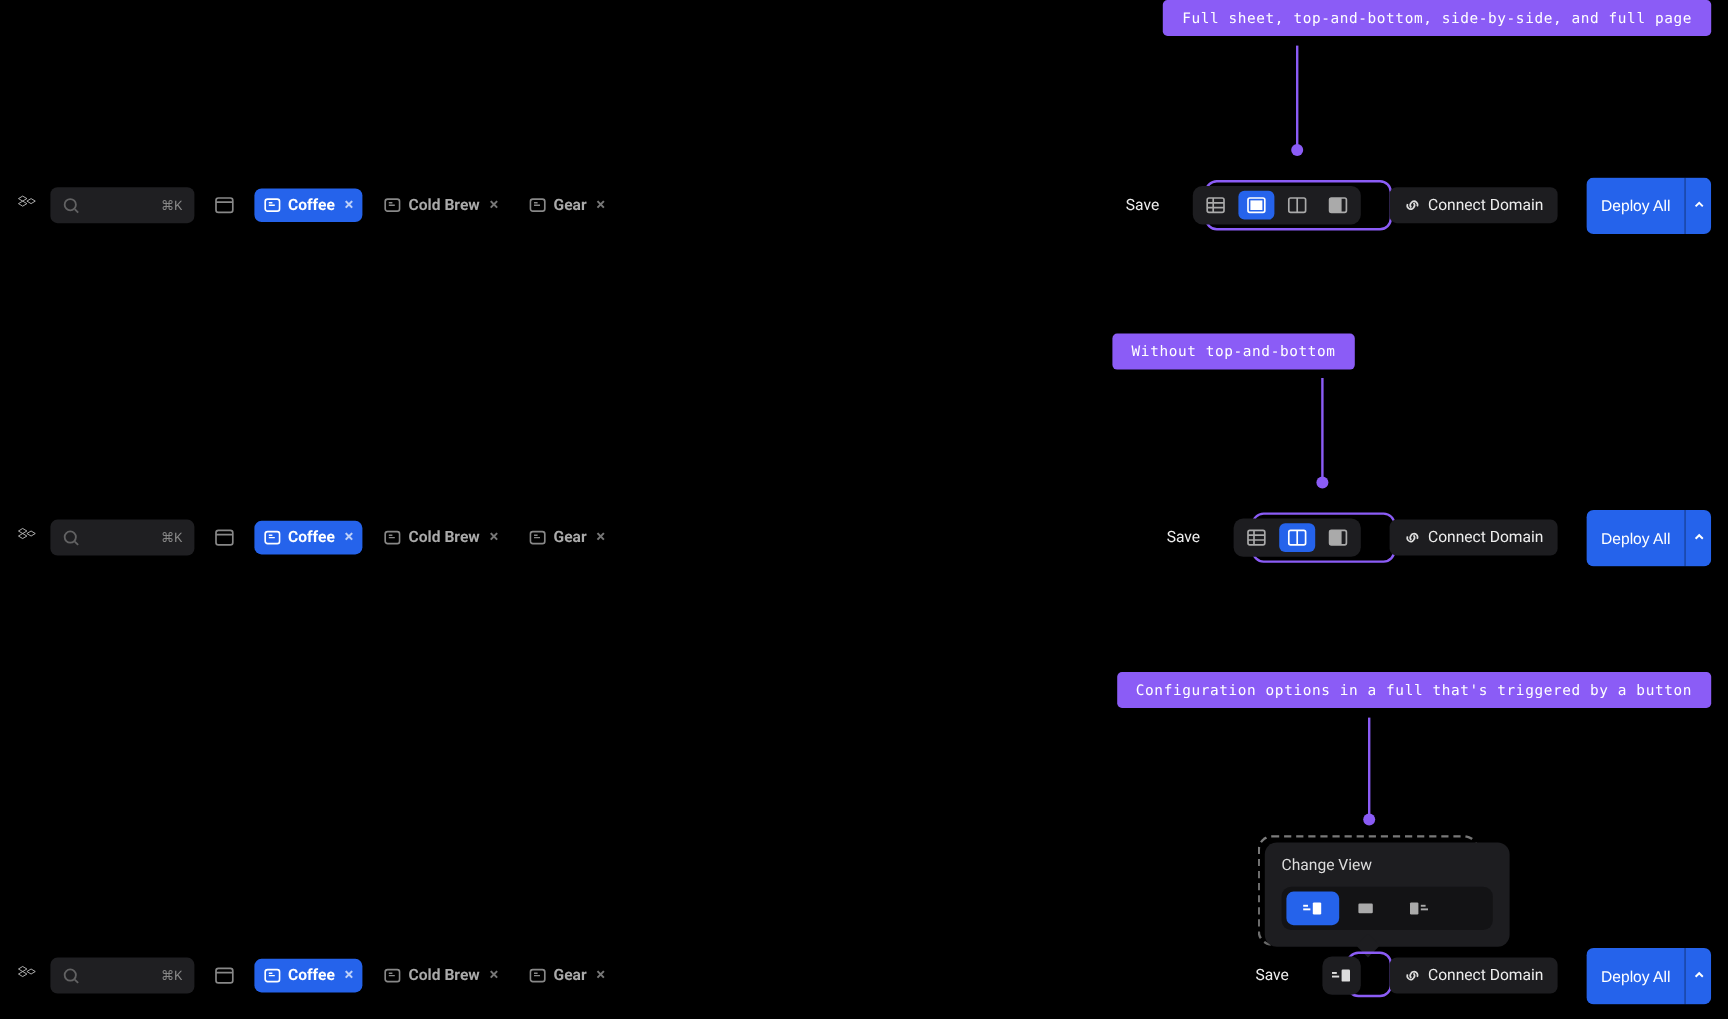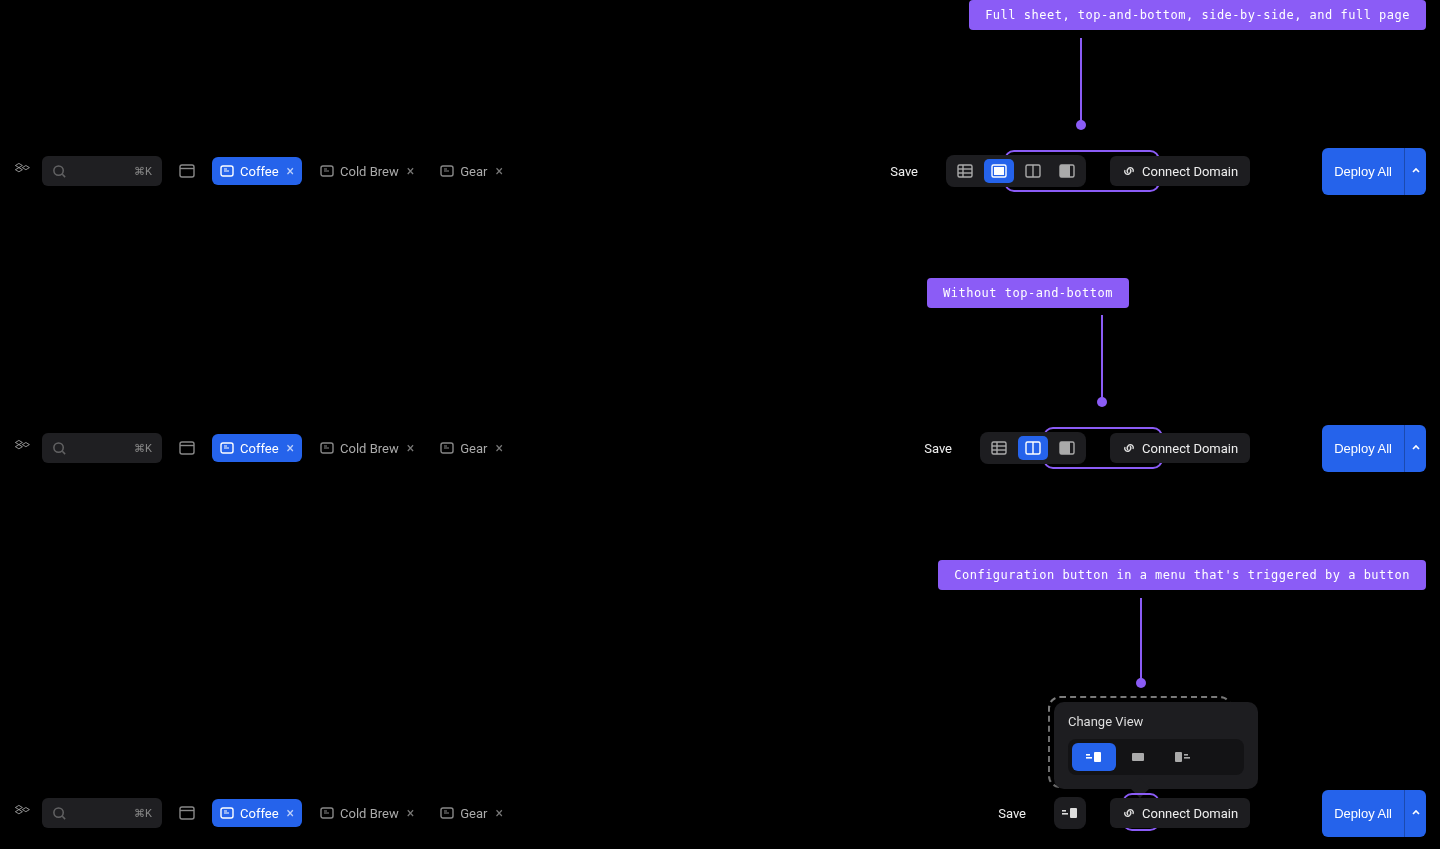--- a/index.html
+++ b/index.html
@@ -8,34 +8,34 @@
 .callout-line { position:absolute; width:2px; background:#8b5cf6; }
 .callout-dot { position:absolute; width:10px; height:10px; border-radius:50%; background:#8b5cf6; }
 .highlight-box { position:absolute; border:2.5px solid #8b5cf6; border-radius:10px; }
 .toolbar { position:absolute; left:0; right:0; height:32px; display:flex; align-items:center; padding:0 14px; gap:10px; }
 .logo { width:18px; height:18px; display:flex; align-items:center; justify-content:center; flex-shrink:0; }
 .search { display:flex; align-items:center; background:#1f1f22; border-radius:6px; height:30px; padding:0 10px; width:120px; gap:8px; flex-shrink:0; }
 .search-icon-svg { opacity:.55; }
 .kbd { font-size:11px; color:#888; margin-left:auto; }
 .pane-icon { width:30px; height:30px; display:flex; align-items:center; justify-content:center; flex-shrink:0; }
 .tabs { display:flex; gap:10px; align-items:center; }
-.tab { display:flex; align-items:center; gap:6px; height:28px; padding:0 8px; border-radius:6px; font-size:13px; color:#aaa; }
+.tab { display:flex; align-items:center; gap:6px; height:28px; padding:0 8px; border-radius:6px; font-size:13px; color:#aaa;font-weight:bold; }
 .tab.active { background:#2563eb; color:#fff; }
 .tab .close { font-size:14px; opacity:.7; margin-left:2px; cursor:pointer; }
 .tab.active .close { color:#fff; }
 .tab .tab-icon { width:14px; height:14px; display:flex; align-items:center; justify-content:center; }
 .spacer { flex:1; }
 .right { display:flex; align-items:center; gap:24px; }
 .save { font-size:13px; color:#eee; margin-right:4px; }
 .view-group { display:flex; align-items:center; background:#1d1d20; border-radius:8px; padding:4px; gap:4px; }
 .view-btn { width:30px; height:24px; border-radius:5px; display:flex; align-items:center; justify-content:center; cursor:pointer; }
 .view-btn.active { background:#2563eb; }
 .view-btn svg { display:block; }
 .connect { display:flex; align-items:center; gap:6px; background:#1d1d20; border-radius:6px; height:30px; padding:0 12px; font-size:13px; color:#eee; }
-.deploy-wrap { display:flex; height:47px; border-radius:6px; overflow:hidden;margin-left:48px; }
+.deploy-wrap { display:flex; height:47px; border-radius:6px; overflow:hidden; }
 .deploy { background:#2563eb; color:#fff; font-size:13px; padding:0 12px; display:flex; align-items:center; border:none; }
 .deploy-caret { background:#2563eb; border-left:1px solid rgba(0,0,0,.25); width:22px; display:flex; align-items:center; justify-content:center; }
 .popover { position:absolute; background:#1d1d20; border-radius:10px; padding:12px 14px 14px; box-shadow:0 4px 20px rgba(0,0,0,.6); }
 .popover-dashed { position:absolute; border:2px dashed #888; border-radius:12px; }
 .popover-title { font-size:13px; color:#ddd; margin-bottom:10px; }
 .popover-row { display:flex; background:#131315; border-radius:8px; padding:4px; gap:0; }
 .popover-row .view-btn { width:44px; height:28px; border-radius:6px; }
 .pop-caret { position:absolute; width:14px; height:14px; background:#1d1d20; transform:rotate(45deg); }
 </style>
 </head>
@@ -274,21 +274,21 @@
       <button class="deploy">Deploy All</button>
       <div class="deploy-caret">
           <svg width="12" height="12" viewBox="0 0 12 12">
             <use href="#i-caret" transform="rotate(180 6 6)"></use>
           </svg>
         </div>
     </div>
   </div>
 </div>
 
-<div class="callout" style="top:560px;right:14px">Configuration button in a menu that's triggered by a button</div>
+<div class="callout" style="top:560px;right:14px">Configuration options in a full that's triggered by a button</div>
 <div class="callout-line" style="left:1140px;top:598px;height:82px"></div>
 <div class="callout-dot" style="left:1136px;top:678px"></div>
 
 <div class="popover-dashed" style="left:1048px;top:696px;width:184px;height:92px"></div>
 <div class="popover" style="left:1054px;top:702px;width:204px">
   <div class="popover-title">Change View</div>
   <div class="popover-row">
     <div class="view-btn active">
         <svg width="18" height="16" viewBox="0 0 18 16" style="color:#fff">
           <use href="#p-1"></use>

